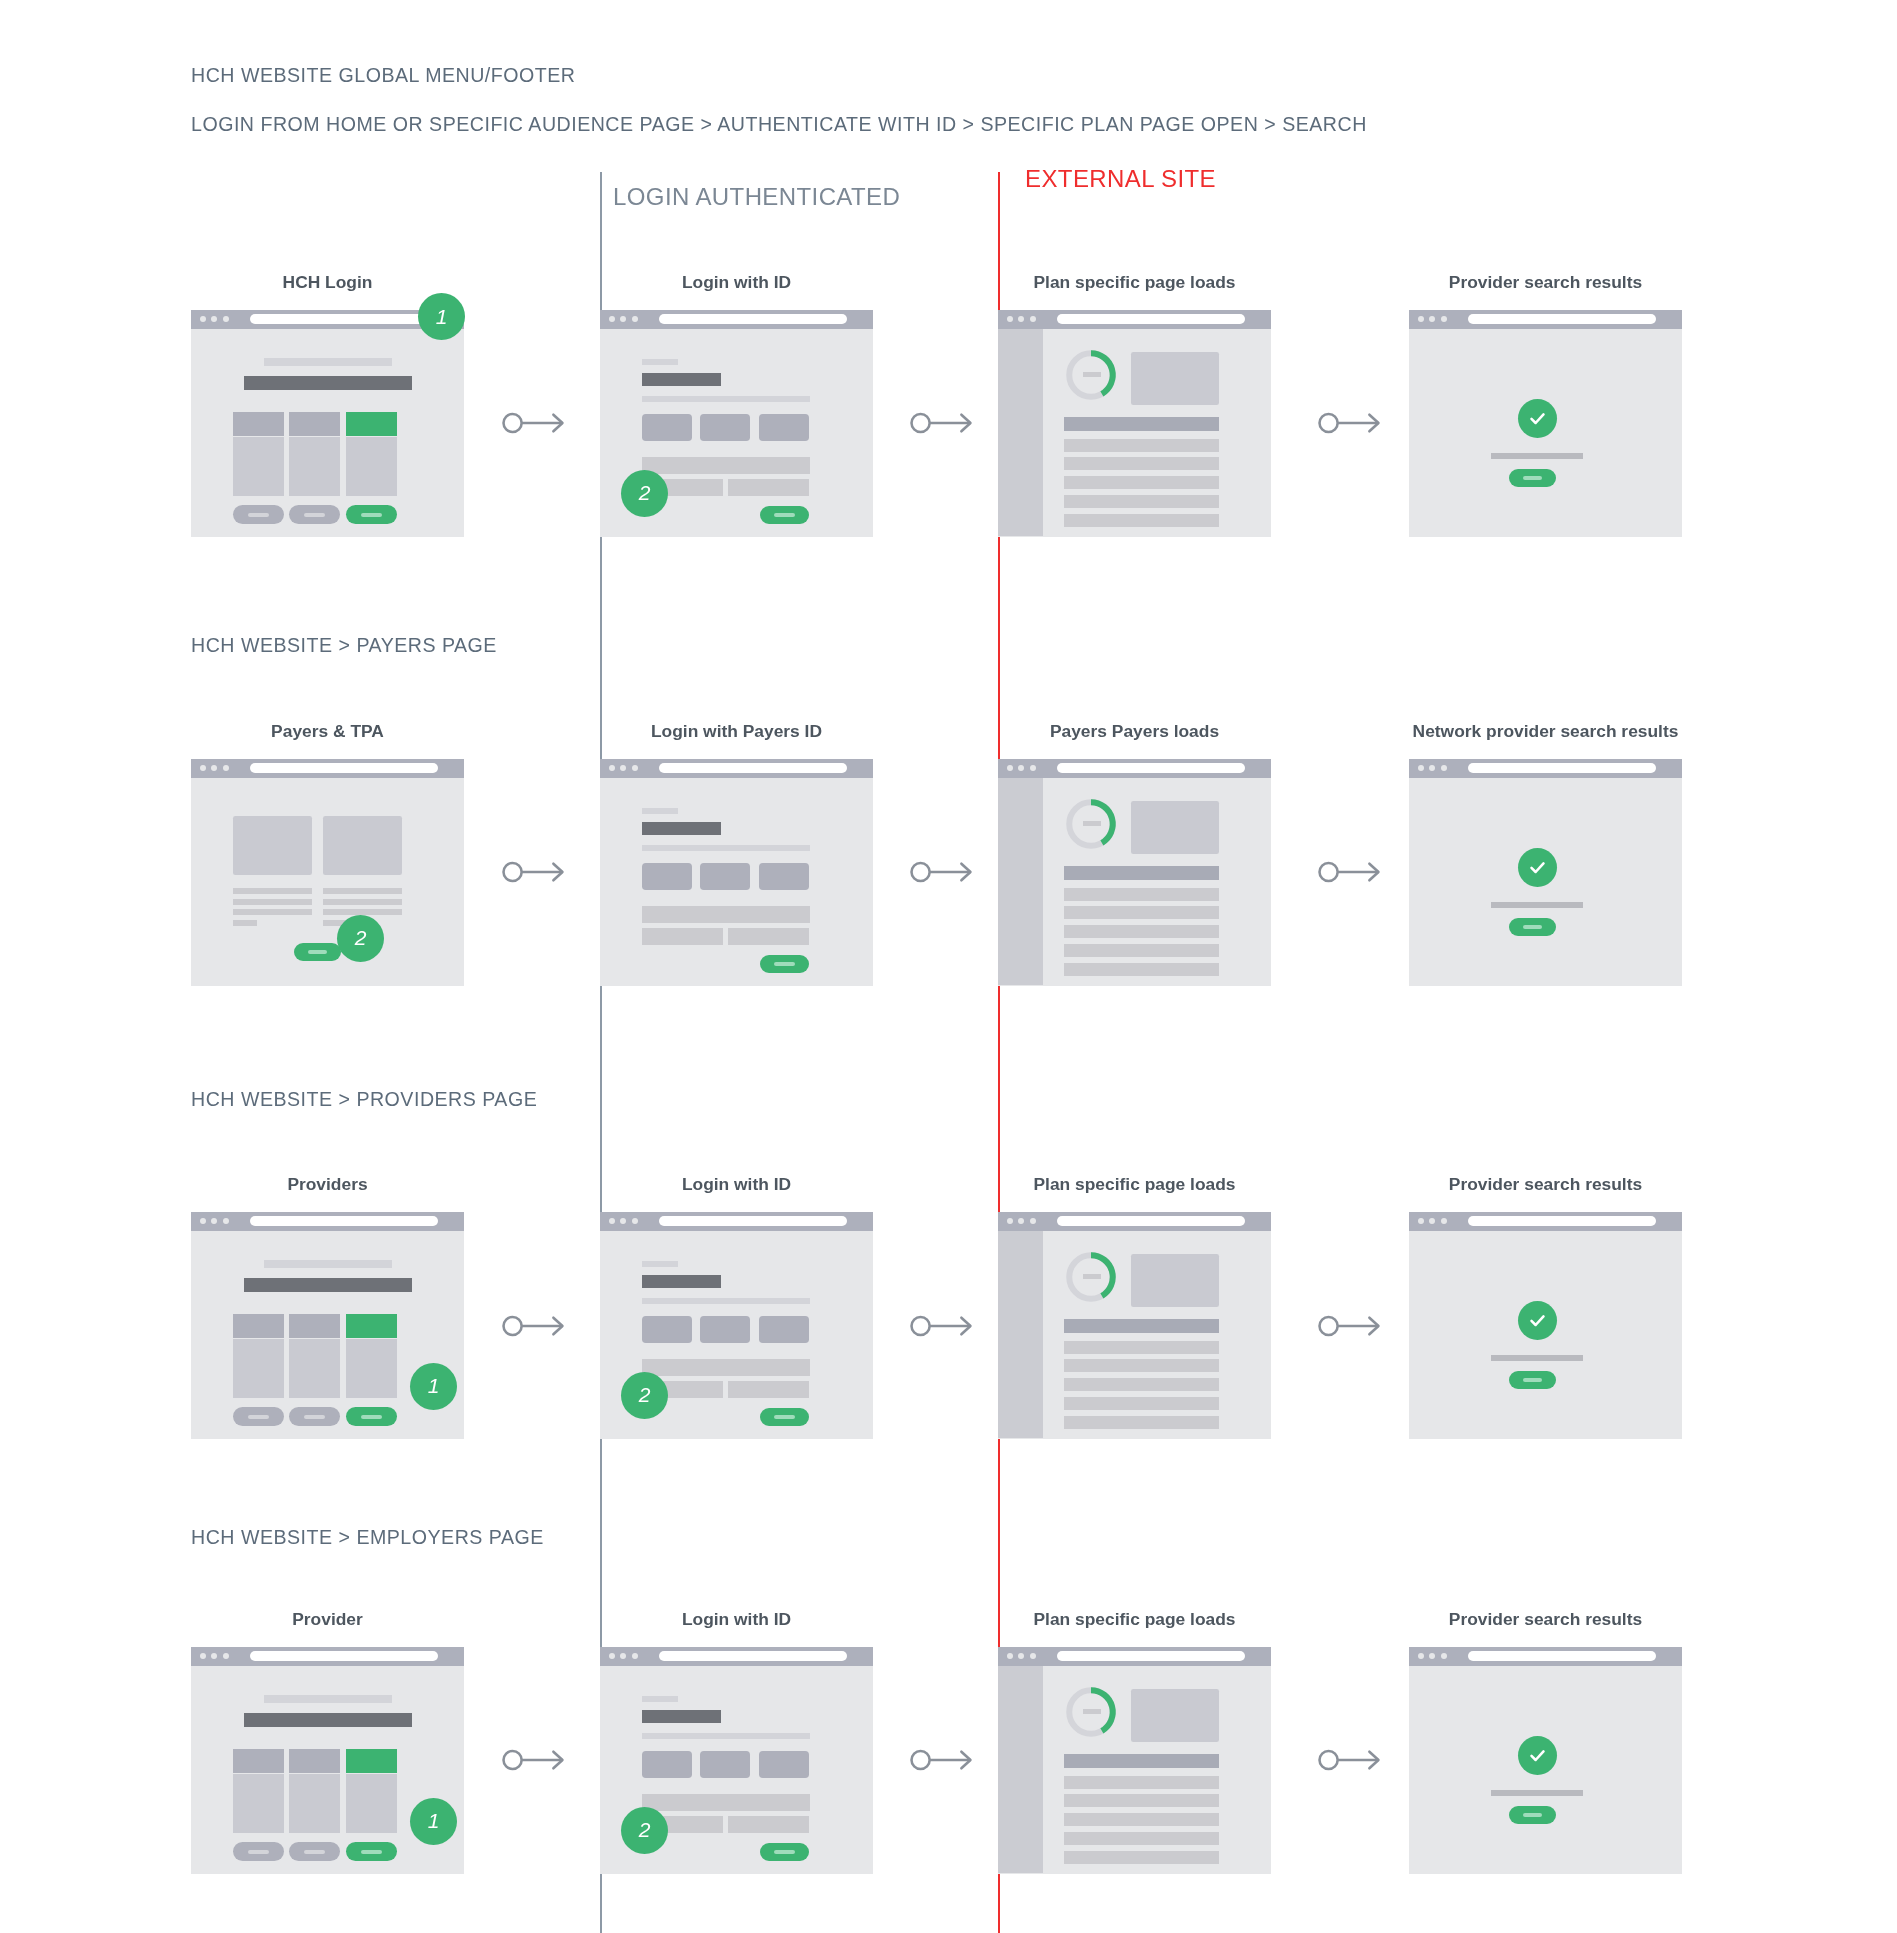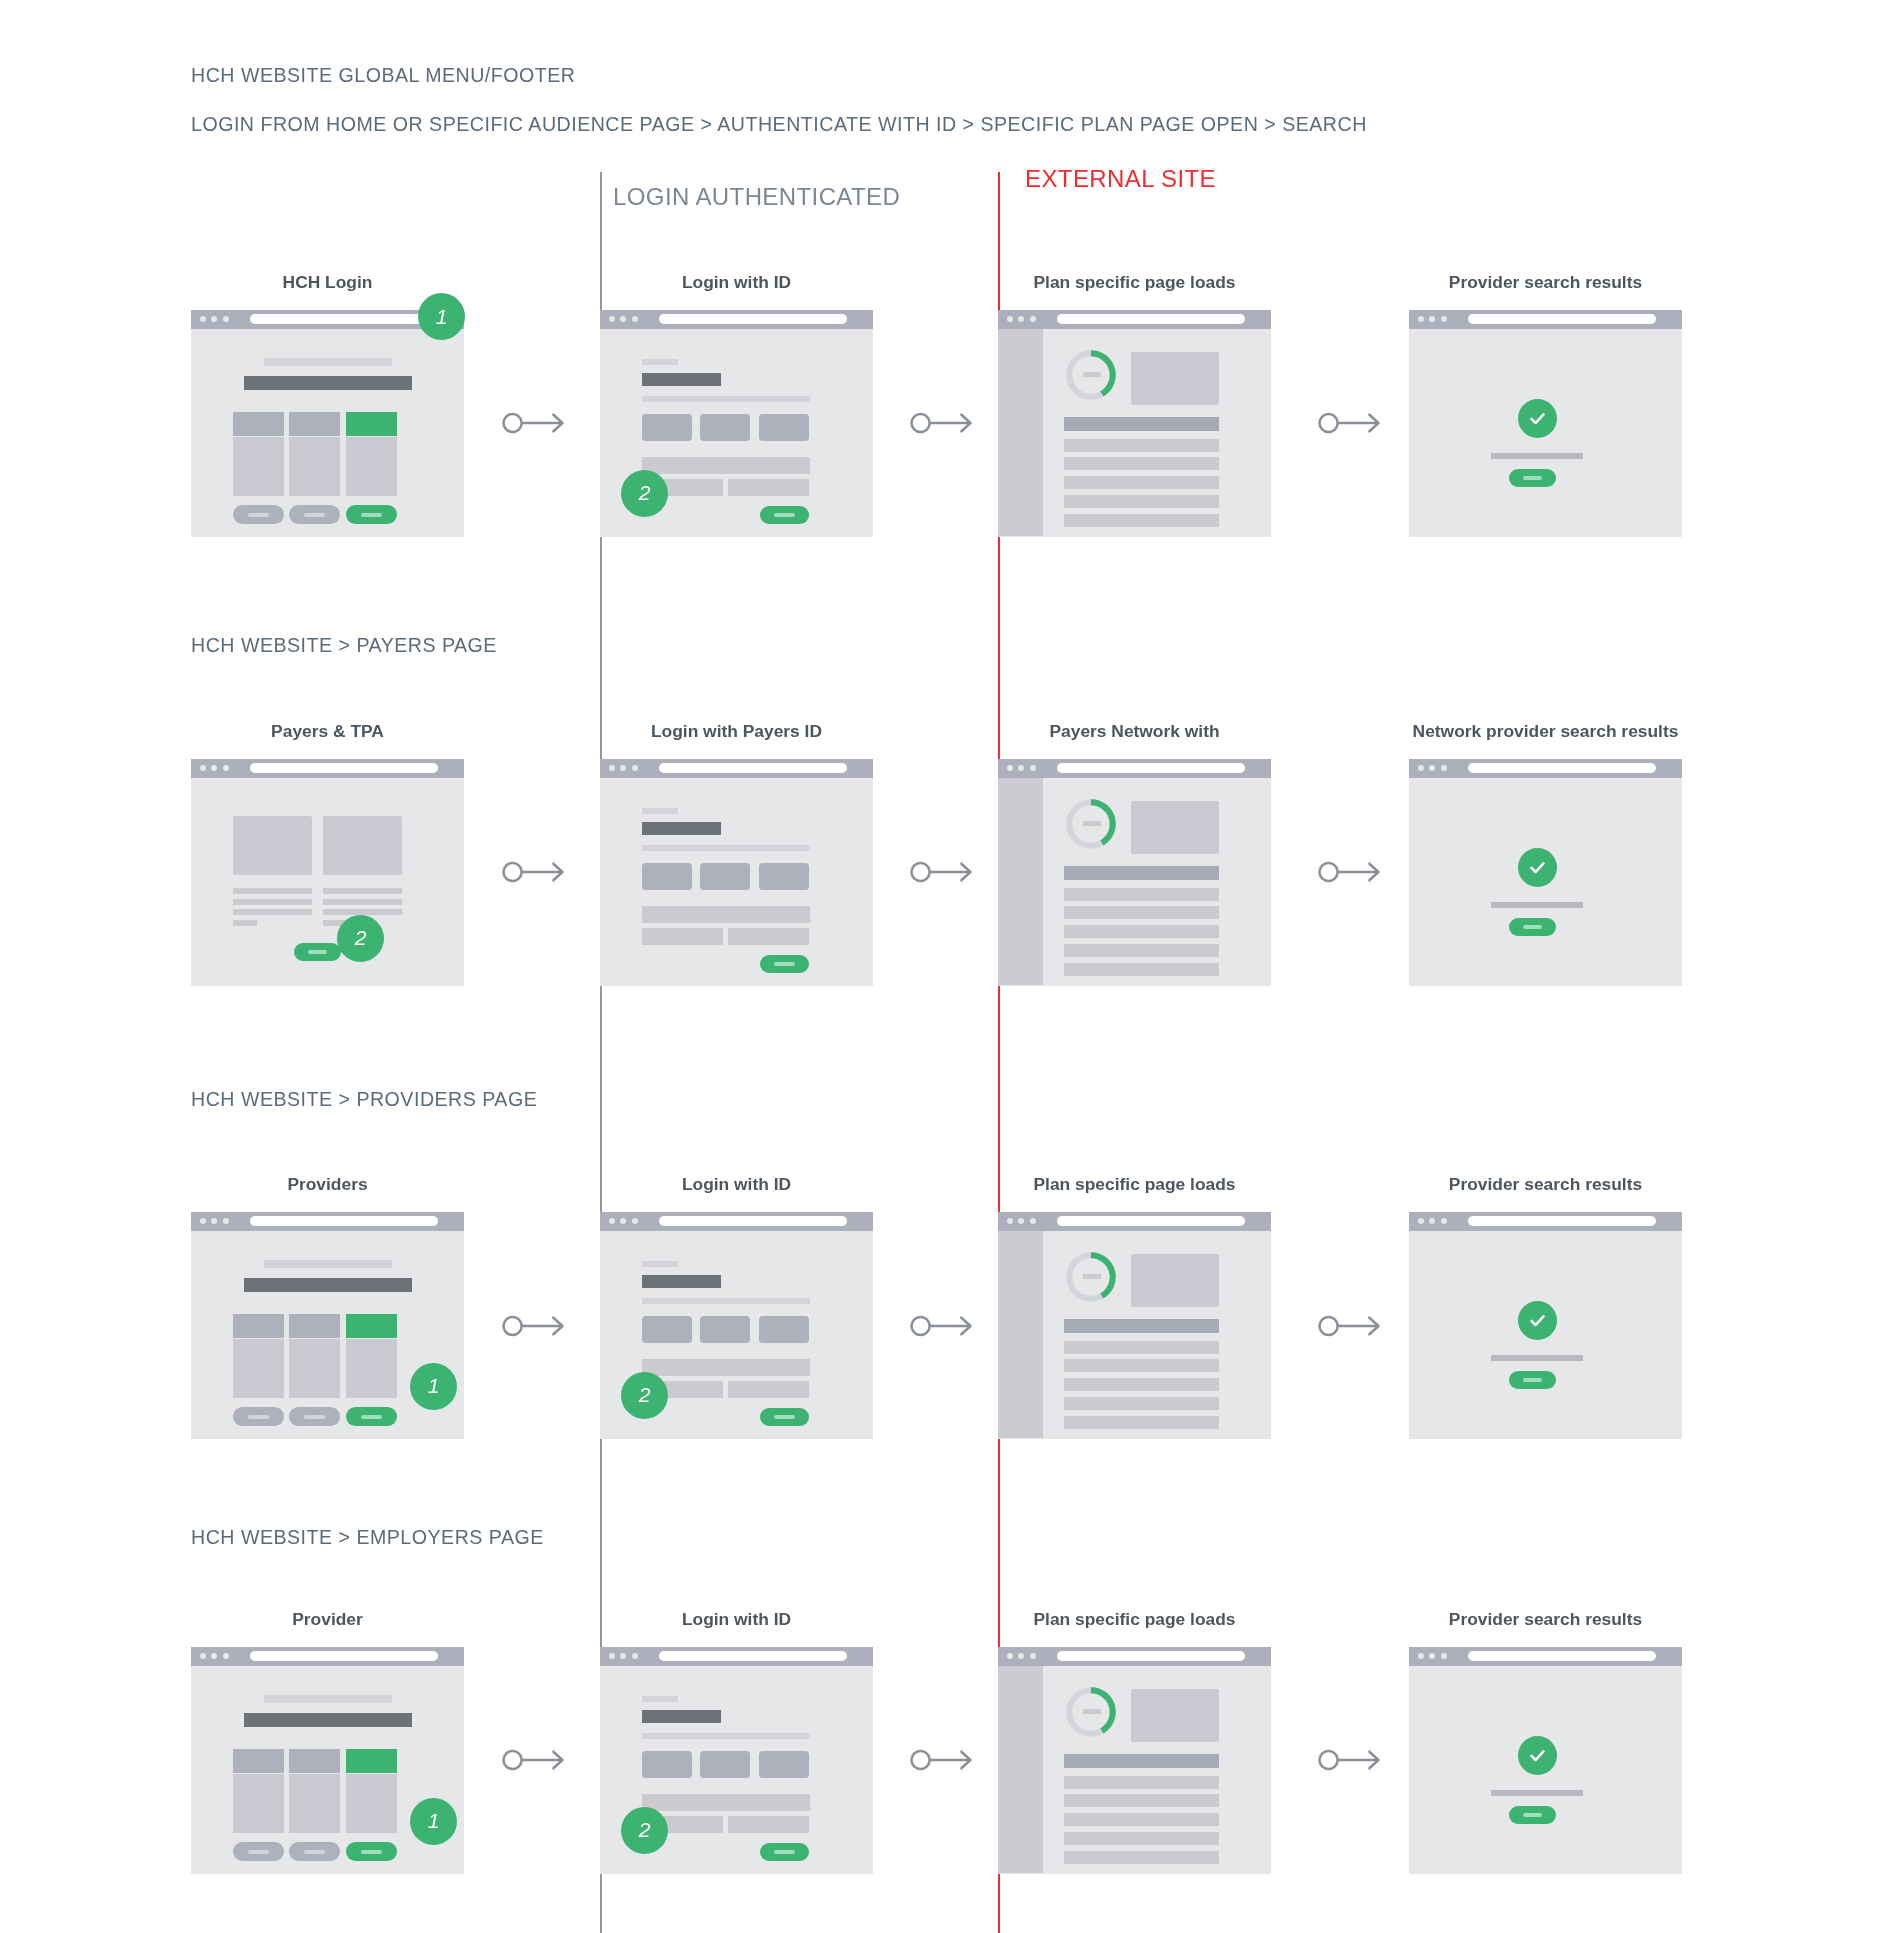--- a/index.html
+++ b/index.html
@@ -346,21 +346,21 @@
           <div class="bar muted" style="left:42px; top:128px; width:168px; height:16.6px;"></div>
           <div class="bar muted" style="left:42px; top:150px; width:81px; height:16.6px;"></div>
           <div class="bar muted" style="left:128px; top:150px; width:81px; height:16.6px;"></div>
           <div class="pill green" style="left:160px; top:177px; width:49px; height:18px;">
             <div class="pill-line"></div>
           </div>
         </div>
       </div>
     </div>
     <div class="card" style="left:998px; top:721px;">
-      <div class="card-title">Payers Network with</div>
+      <div class="card-title">Payers Payers loads</div>
       <div class="browser">
         <div class="chrome">
           <div class="dot"></div>
           <div class="dot"></div>
           <div class="dot"></div>
           <div class="urlbar"></div>
         </div>
         <div class="viewport">
           <div class="rail"></div>
           <div class="donut" style="left:66px; top:19px; width:54px; height:54px;"><svg width="54" height="54" viewBox="0 0 72 72">

